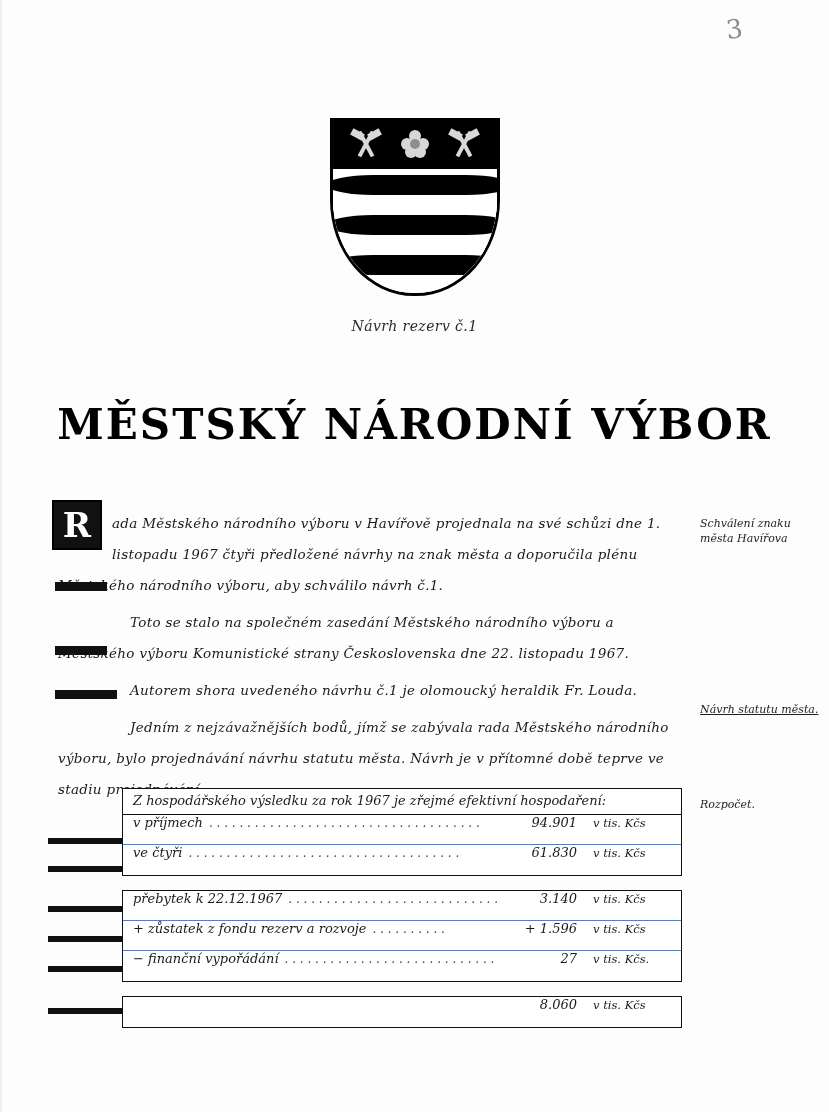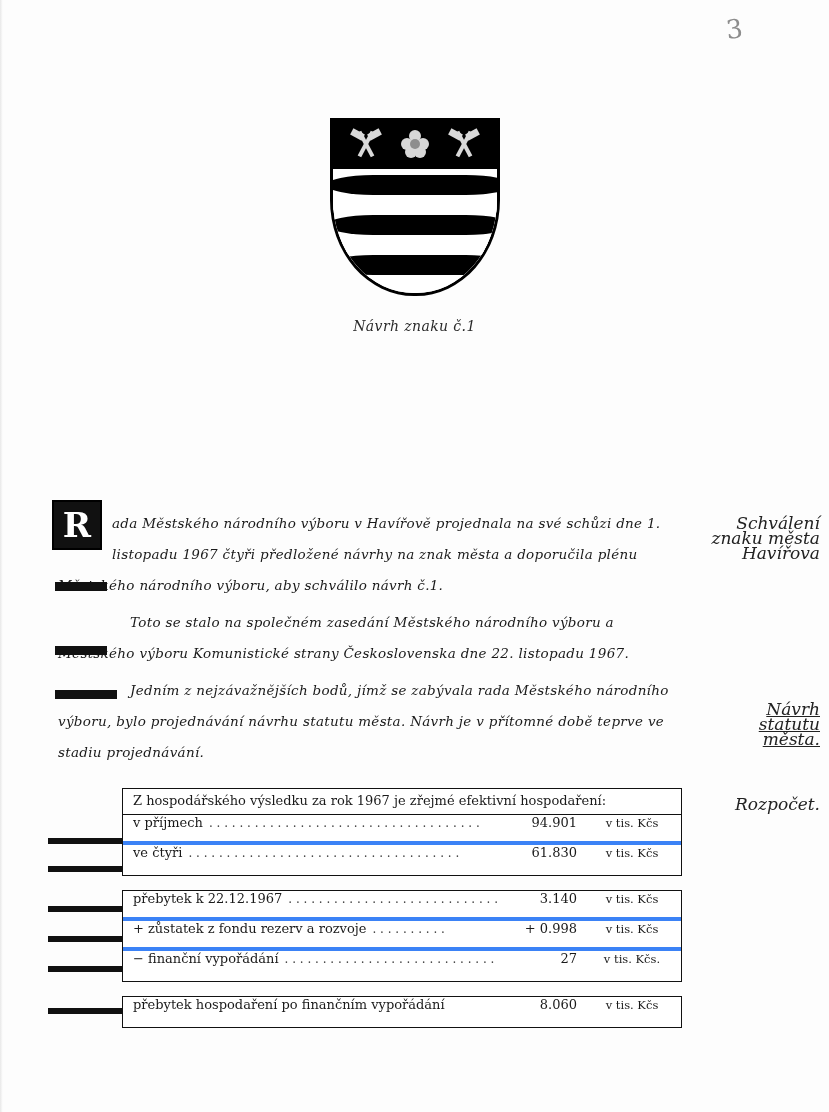--- a/index.html
+++ b/index.html
@@ -206,25 +206,24 @@
     float: left;
     width: 54px;
     height: 40px;
   }
 
   
   .margin-note {
     position: absolute;
     font-family: "DejaVu Serif", serif;
     font-style: italic;
-    font-size: 17px;
+    font-size: 11px;
     line-height: 15px;
     color: #222;
     width: 120px;
-    text-align: right;
   }
   .note-1 { left: 700px; top: 516px; }
   .note-2 { left: 700px; top: 702px; text-decoration: underline; }
   .note-3 { left: 700px; top: 797px; }
 
   
   .bar {
     position: absolute;
     background: #111;
     height: 9px;
@@ -239,36 +238,37 @@
   .bar.b8 { left: 48px;  top: 966px; width: 74px; height: 6px; }
   .bar.b9 { left: 48px;  top: 1008px; width: 74px; height: 6px; }
 
   
   .finance {
     position: absolute;
     left: 122px;
     top: 788px;
     width: 560px;
     font-family: "DejaVu Serif", serif;
+    font-style: italic;
     font-size: 13px;
     color: #1a1a1a;
   }
   .fin-group {
     border: 1.5px solid #111;
     border-left: 1.5px solid #111;
     padding: 0;
     margin-bottom: 14px;
     background: #fff;
   }
   .fin-row {
     display: flex;
     align-items: baseline;
     height: 30px;
     padding: 0 10px;
-    border-bottom: 4px solid #3b82f6;
+    border-bottom: 1px solid #3b82f6;
     box-sizing: border-box;
   }
   .fin-row:last-child { border-bottom: none; }
   .fin-label {
     flex: 0 0 auto;
     white-space: nowrap;
   }
   .fin-dots {
     flex: 1 1 auto;
     overflow: hidden;
@@ -277,21 +277,21 @@
     padding: 0 6px;
     font-size: 12px;
   }
   .fin-value {
     flex: 0 0 72px;
     text-align: right;
     white-space: nowrap;
   }
   .fin-unit {
     flex: 0 0 78px;
-    text-align: center;
+    text-align: left;
     padding-left: 16px;
     font-size: 11.5px;
     white-space: nowrap;
   }
   .fin-head {
     border-bottom: 1px solid #111;
     padding: 4px 10px 6px 10px;
     height: auto;
   }
   .fin-total .fin-value { flex: 0 0 86px; }
@@ -338,31 +338,33 @@
           </div>
           <div class="hammers">
             <div class="hammer-head-l"></div>
             <div class="hammer-head-r"></div>
           </div>
         </div>
       </div>
     </div>
   </div>
 
-  <div class="crest-caption">Návrh znaku č.1</div>
-
+  <div class="crest-caption">Návrh rezerv č.1</div>
+
+  <div class="heading">MĚSTSKÝ NÁRODNÍ VÝBOR</div>
 
   <div class="dropcap">R</div>
 
   <div class="body-text">
     <p class="para">
       <span class="dropcap-pad"></span>
       <span>ada Městského národního výboru v Havířově projednala na své schůzi dne 1. listopadu 1967 čtyři předložené návrhy na znak města a doporučila plénu Městského národního výboru, aby schválilo návrh č.1.</span>
     </p>
     <p class="para indent">Toto se stalo na společném zasedání Městského národního výboru a Městského výboru Komunistické strany Československa dne 22. listopadu 1967.</p>
+    <p class="para indent">Autorem shora uvedeného návrhu č.1 je olomoucký heraldik Fr. Louda.</p>
     <p class="para indent">Jedním z nejzávažnějších bodů, jímž se zabývala rada Městského národního výboru, bylo projednávání návrhu statutu města. Návrh je v přítomné době teprve ve stadiu projednávání.</p>
   </div>
 
   <div class="bar b1"></div>
   <div class="bar b2"></div>
   <div class="bar b3"></div>
   <div class="bar b4"></div>
   <div class="bar b5"></div>
   <div class="bar b6"></div>
   <div class="bar b7"></div>
@@ -394,34 +396,33 @@
     <div class="fin-group">
       <div class="fin-row">
         <span class="fin-label">přebytek  k 22.12.1967</span>
         <span class="fin-dots">. . . . . . . . . . . . . . . . . . . . . . . . . . . .</span>
         <span class="fin-value">3.140</span>
         <span class="fin-unit">v tis. Kčs</span>
       </div>
       <div class="fin-row">
         <span class="fin-label">+ zůstatek z fondu rezerv a rozvoje</span>
         <span class="fin-dots">. . . . . . . . . .</span>
-        <span class="fin-value">+ 0.998</span>
+        <span class="fin-value">+ 1.596</span>
         <span class="fin-unit">v tis. Kčs</span>
       </div>
       <div class="fin-row">
         <span class="fin-label">− finanční vypořádání</span>
         <span class="fin-dots">. . . . . . . . . . . . . . . . . . . . . . . . . . . .</span>
         <span class="fin-value">27</span>
         <span class="fin-unit">v tis. Kčs.</span>
       </div>
     </div>
 
     <div class="fin-group">
       <div class="fin-row fin-total">
-        <span class="fin-label">přebytek hospodaření po finančním vypořádání</span>
         <span class="fin-dots">&nbsp;</span>
         <span class="fin-value">8.060</span>
         <span class="fin-unit">v tis. Kčs</span>
       </div>
     </div>
 
   </div>
 
 </div>
 

